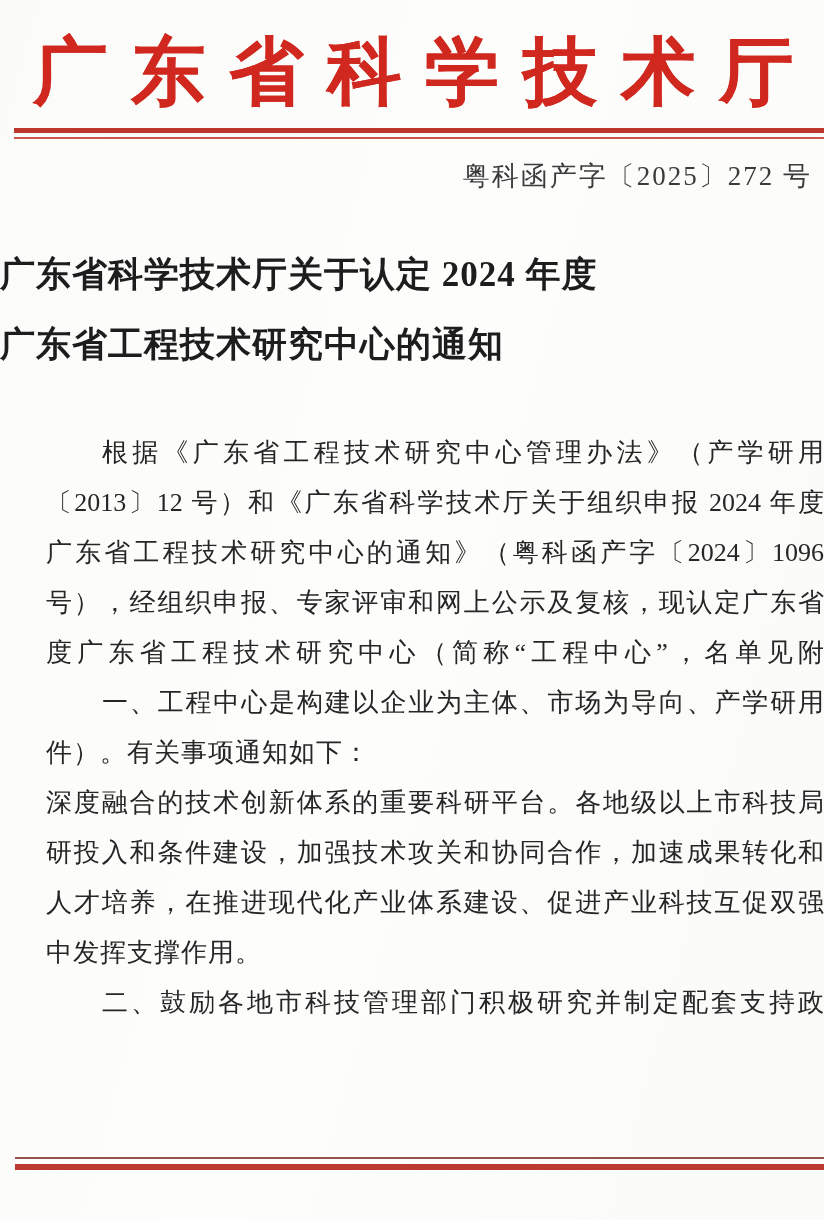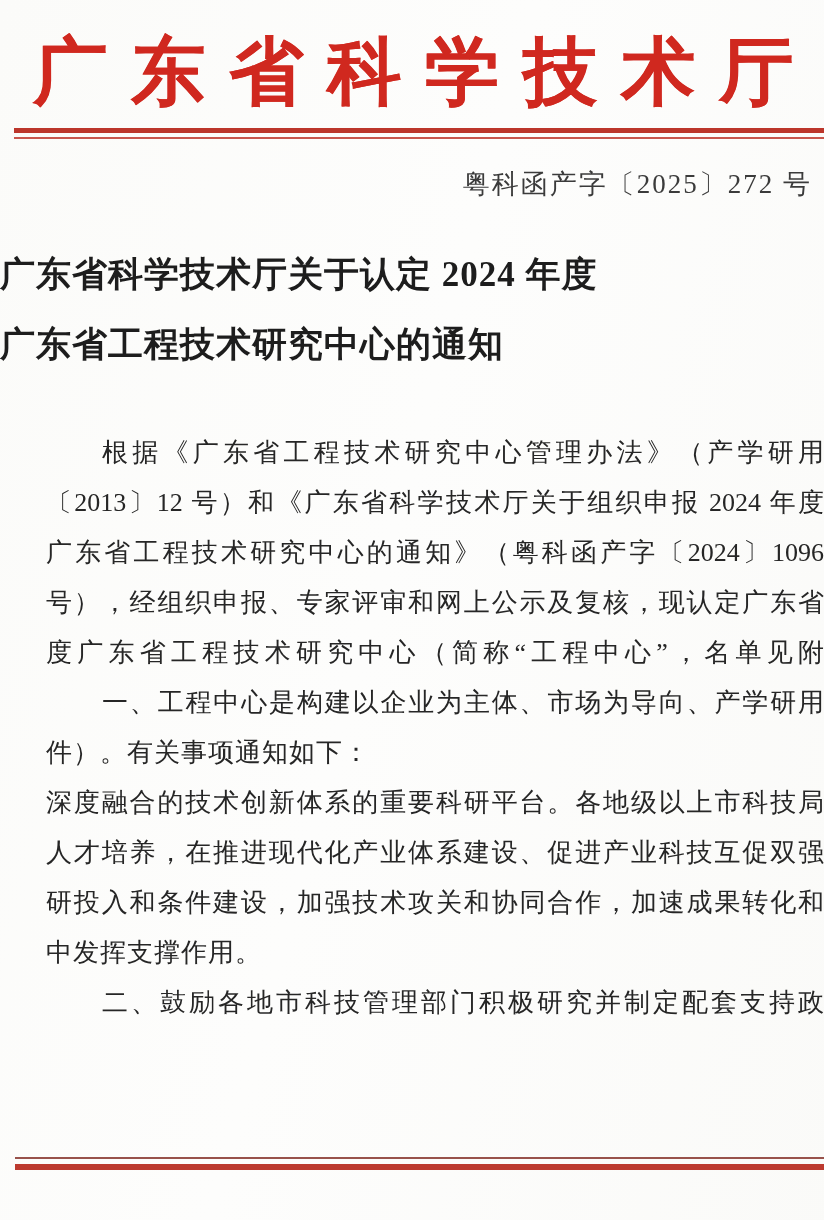--- a/index.html
+++ b/index.html
@@ -28,21 +28,21 @@
   .rule-top-thick {
     top: 128px; left: 14px; right: 24px; height: 5px;
     background: var(--rule_red, #bc362b);
   }
   .rule-top-thin {
     top: 137px; left: 14px; right: 16px; height: 2px;
     background: var(--rule_red_light, #c8564d);
   }
   .docnum {
     position: absolute;
-    top: 168px;
+    top: 160px;
     right: 52px;
     font-size: 27px;
     line-height: 32px;
     color: #3b3b3b;
     letter-spacing: 2px;
     white-space: nowrap;
   }
   .title {
     position: absolute;
     top: 240px;
@@ -105,22 +105,22 @@
 
   <div class="body" id="body-lines">
       <div class="bline fill ind">根据《广东省工程技术研究中心管理办法》（产学研用</div>
       <div class="bline fill">〔2013〕12 号）和《广东省科学技术厅关于组织申报 2024 年度</div>
       <div class="bline fill">广东省工程技术研究中心的通知》（粤科函产字〔2024〕1096</div>
       <div class="bline fill">号），经组织申报、专家评审和网上公示及复核，现认定广东省</div>
       <div class="bline fill">度广东省工程技术研究中心（简称“工程中心”，名单见附</div>
       <div class="bline fill ind">一、工程中心是构建以企业为主体、市场为导向、产学研用</div>
       <div class="bline">件）。有关事项通知如下：</div>
       <div class="bline fill">深度融合的技术创新体系的重要科研平台。各地级以上市科技局</div>
+      <div class="bline fill">研投入和条件建设，加强技术攻关和协同合作，加速成果转化和</div>
       <div class="bline fill">人才培养，在推进现代化产业体系建设、促进产业科技互促双强</div>
-      <div class="bline fill">研投入和条件建设，加强技术攻关和协同合作，加速成果转化和</div>
       <div class="bline">中发挥支撑作用。</div>
       <div class="bline fill ind">二、鼓励各地市科技管理部门积极研究并制定配套支持政</div>
     </div>
 
   <div class="rule rule-bottom-thin"></div>
   <div class="rule rule-bottom-thick"></div>
 
 </div>
 
 </body></html>

